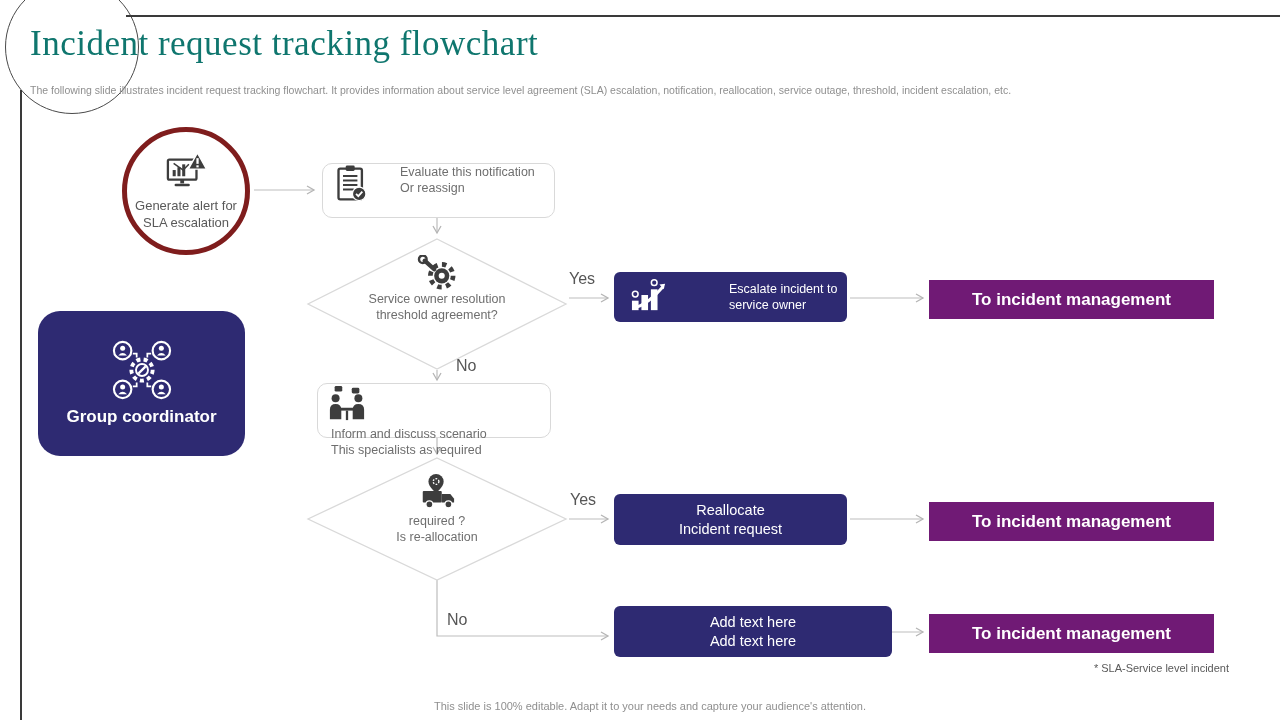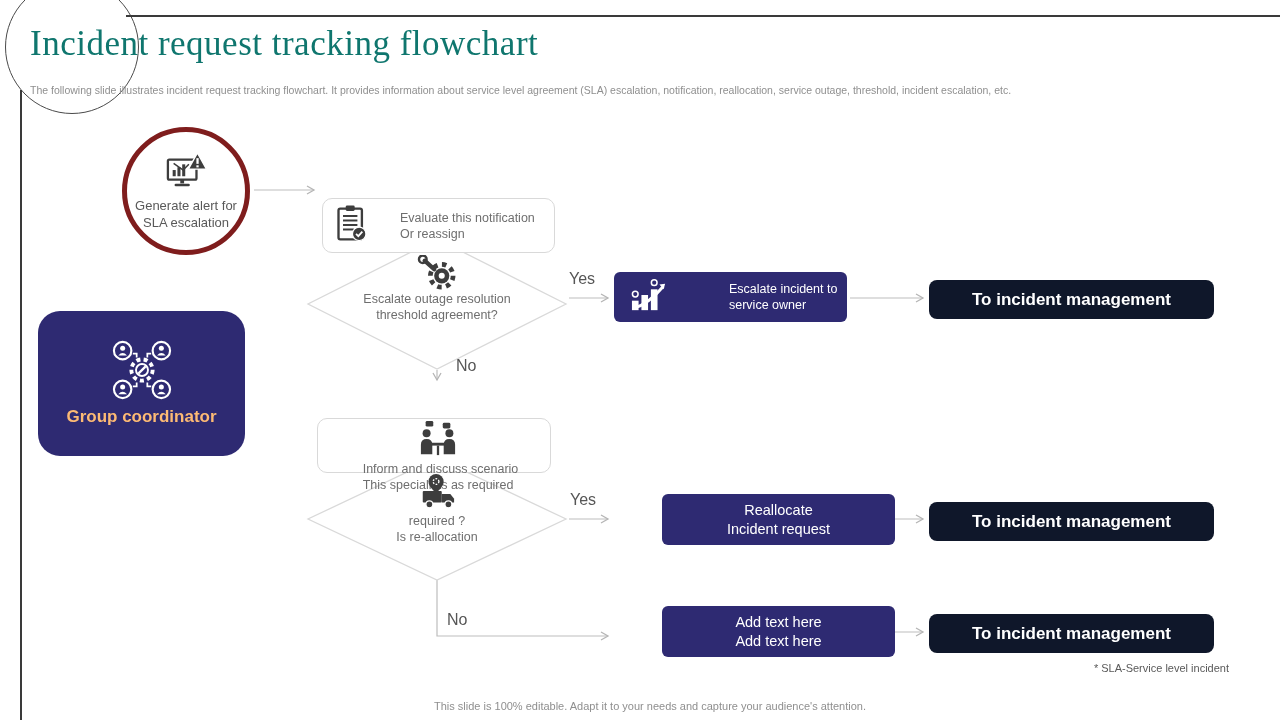--- a/index.html
+++ b/index.html
@@ -24,52 +24,52 @@
 
   .start-circle{
     position:absolute;left:122px;top:127px;width:118px;height:118px;background:#fff;
     border:5px solid #7f1d1d;border-radius:50%;display:flex;flex-direction:column;
     align-items:center;justify-content:center;text-align:center;
   }
   .start-circle .label{font-size:13px;line-height:17px;color:#595959;margin-top:2px;}
 
   .proc-box{
     position:absolute;background:#fff;border:1px solid #d9d9d9;border-radius:10px;
-    display:flex;align-items:center;margin-top:35px;
+    display:flex;align-items:flex-start;
   }
   .evaluate-box{left:322px;top:163px;width:231px;height:53px;}
   .evaluate-box .icon{margin-left:11px;}
   .evaluate-box .gray-lines{margin-left:30px;}
   .inform-box{left:317px;top:383px;width:232px;height:53px;flex-direction:column;}
   .inform-box .icon{margin-left:8px;}
   .inform-box .gray-lines{margin-left:13px;}
 
   .diamond-icon1{position:absolute;left:416px;top:255px;}
   .diamond-text1{position:absolute;left:317px;top:291px;width:240px;text-align:center;}
   .diamond-icon2{position:absolute;left:413px;top:473px;}
   .diamond-text2{position:absolute;left:317px;top:513px;width:240px;text-align:center;}
 
   .navy-box{position:absolute;background:#2e2a72;border-radius:6px;color:#fff;display:flex;align-items:center;gap:35px;}
   .escalate-box{left:614px;top:272px;width:233px;height:50px;}
   .escalate-box .icon{margin-left:14px;}
   .white-lines{font-size:12.5px;line-height:16px;color:#fff;margin-left:24px;}
-  .center-navy{justify-content:center;text-align:center;margin-left:48px;}
+  .center-navy{justify-content:center;text-align:center;}
   .reallocate-box{left:614px;top:494px;width:233px;height:51px;}
-  .addtext-box{left:614px;top:606px;width:233px;height:51px;}
+  .addtext-box{left:614px;top:606px;width:278px;height:51px;}
   .center-lines{font-size:14.5px;line-height:19px;color:#fff;width:100%;text-align:center;}
 
-  .tim-box{position:absolute;left:929px;width:285px;height:39px;background:#0f172a;border-radius:8px;
+  .tim-box{position:absolute;left:929px;width:285px;height:39px;background:#701a75;border-radius:0;
     display:flex;align-items:center;justify-content:center;color:#fff;font-size:17px;font-weight:bold;}
   .tim1{top:280px;} .tim2{top:502px;} .tim3{top:614px;}
 
   .group-box{
     position:absolute;left:38px;top:311px;width:207px;height:145px;background:#2e2a72;border-radius:22px;
     display:flex;flex-direction:column;align-items:center;justify-content:center;
   }
-  .group-box .label{margin-top:2px;color:#fdba74;font-weight:bold;font-size:17px;line-height:22px;}
+  .group-box .label{margin-top:2px;color:#ffffff;font-weight:bold;font-size:17px;line-height:22px;}
 
   .branch-label{position:absolute;font-size:16px;color:#565656;}
   .yes1{left:569px;top:270px;} .no1{left:456px;top:357px;}
   .yes2{left:570px;top:491px;} .no2{left:447px;top:611px;}
 
   .footnote{position:absolute;right:51px;top:662px;font-size:11px;color:#595959;}
   .footer-caption{position:absolute;left:10px;top:700px;width:1280px;text-align:center;font-size:11px;color:#8f8f8f;}
 </style>
 </head>
 <body>
@@ -151,21 +151,21 @@
   <span class="diamond-icon1">
     <svg width="42" height="36" viewBox="0 0 44 38">
       <circle cx="27" cy="22" r="12" fill="none" stroke="#3d3d3d" stroke-width="5" stroke-dasharray="4.7 4.7"></circle>
       <circle cx="27" cy="22" r="8" fill="#3d3d3d"></circle>
       <circle cx="27" cy="22" r="3.2" fill="#fff"></circle>
       <path d="M9 6 L19 15" stroke="#3d3d3d" stroke-width="4.5" stroke-linecap="round"></path>
       <circle cx="7" cy="4.5" r="4" fill="none" stroke="#3d3d3d" stroke-width="2.6"></circle>
     </svg>
   </span>
   <div class="gray-lines diamond-text1">
-    <span>Escalate outage resolution</span>
+    <span>Service owner resolution</span>
     <span>threshold agreement?</span>
   </div>
 
   <div class="navy-box escalate-box">
     <span class="icon">
       <svg width="42" height="36" viewBox="0 0 44 38">
         <rect x="4" y="25" width="7" height="10" fill="#fff"></rect>
         <rect x="14" y="19" width="7" height="16" fill="#fff"></rect>
         <rect x="24" y="13" width="7" height="22" fill="#fff"></rect>
         <circle cx="7.5" cy="18" r="3" fill="none" stroke="#fff" stroke-width="1.6"></circle>

